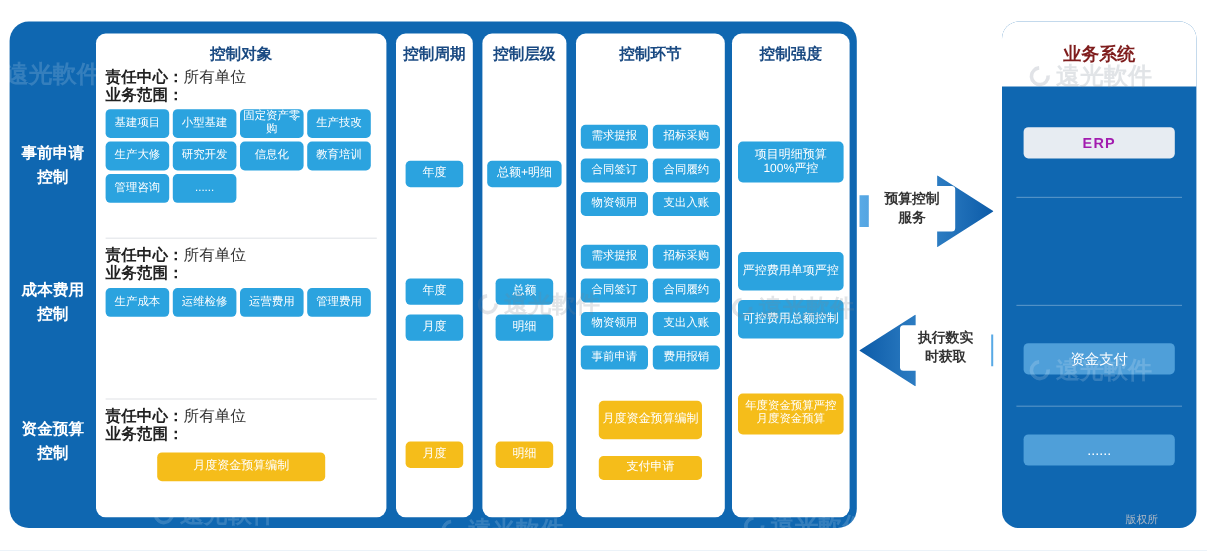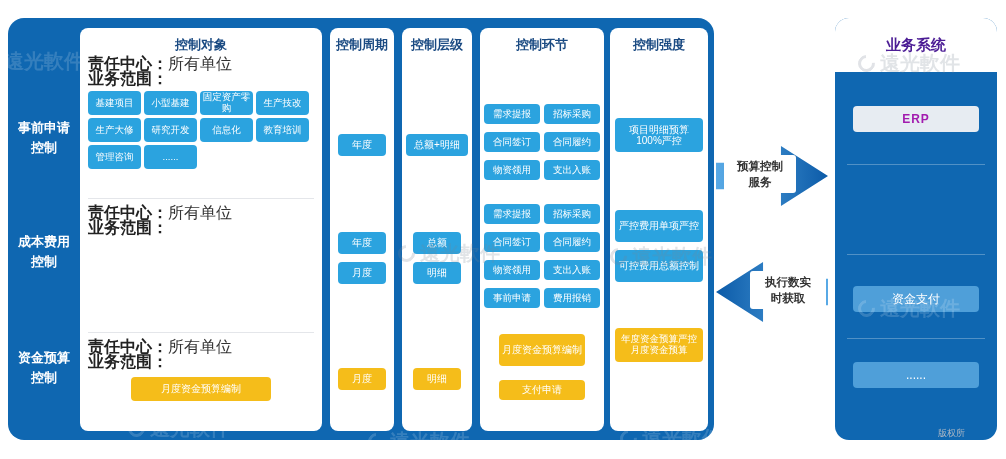--- a/index.html
+++ b/index.html
@@ -10,21 +10,21 @@
                 background:#0f67b1; border-radius:16px; }
   .row-label { position:absolute; left:0; width:72px; text-align:center; color:#fff;
                font-weight:bold; font-size:13px; line-height:20px; }
 
   .col { position:absolute; top:10px; height:403px; background:#fff; border-radius:8px; }
   .col-title { position:absolute; top:8px; left:0; right:0; text-align:center;
                color:#1a4a82; font-weight:bold; font-size:13px; }
 
   .obj-sec { position:absolute; left:8px; right:8px; }
   .sec-divider { border-top:1px solid #e4e6ea; }
-  .meta-line { font-size:16px; color:#333; line-height:15px; }
+  .meta-line { font-size:13px; color:#333; line-height:15px; }
   .meta-bold { font-weight:bold; color:#222; }
 
   .pill { background:#2ba3df; color:#fff; border-radius:4px; display:flex;
           align-items:center; justify-content:center; text-align:center; line-height:1.12; }
   .pill.yellow { background:#f5bd1a; }
   .pill-grid { display:flex; flex-wrap:wrap; gap:3px; margin-top:5px; }
   .pill-grid .pill { flex:0 0 53px; height:24px; font-size:9.5px; padding:1px 2px; }
   .notes-row { display:flex; gap:3px; margin-top:3px; }
   .note { flex:0 0 53px; font-size:9px; color:#333; line-height:11px; }
   .abs-pill { position:absolute; font-size:10px; padding:1px 3px; }
@@ -36,21 +36,21 @@
   .arrow-left .arrow-shape { background:linear-gradient(270deg,#59aae6,#0c5ba8);
       clip-path:polygon(100% 28%,42% 28%,42% 0,0 50%,42% 100%,42% 72%,100% 72%); }
   .arrow-label { position:absolute; background:#fff; color:#333; font-size:11.5px;
                  font-weight:bold; text-align:center; line-height:16px; padding:3px 4px;
                  border-radius:3px; }
 
   .right-panel { position:absolute; left:835px; top:18px; width:162px; height:422px;
                  background:#0f67b1; border-radius:14px; }
   .rp-header { position:absolute; top:0; left:0; right:0; height:54px; background:#fff;
                border-radius:14px 14px 0 0; display:flex; align-items:center;
-               justify-content:center; color:#4c1d95; font-weight:bold; font-size:15px; }
+               justify-content:center; color:#7f1d1d; font-weight:bold; font-size:15px; }
   .rp-btn { position:absolute; left:18px; width:126px; height:26px; border-radius:4px;
             display:flex; align-items:center; justify-content:center; font-size:12px; }
   .rp-btn.light { background:#e7ecf2; color:#a21caf; font-weight:bold; letter-spacing:1px; }
   .rp-btn.blue { background:#4f9fd9; color:#fff; }
   .rp-sep { position:absolute; left:12px; right:12px; height:1px; background:rgba(255,255,255,0.28); }
 
   .wm { position:absolute; display:flex; align-items:center; gap:5px; font-size:20px;
         font-weight:bold; pointer-events:none; white-space:nowrap; z-index:30; }
   .wm-logo { width:17px; height:17px; border-radius:50%; border:3px solid currentColor;
              border-top-color:transparent; transform:rotate(40deg); display:inline-block; }
@@ -98,20 +98,26 @@
           <div class="pill">管理咨询</div>
           <div class="pill">......</div>
         </div>
       </div>
 
       <div class="obj-sec sec-divider" style="top:170px;height:134px;padding-top:6px">
         <div class="meta-line">
           <span class="meta-bold">责任中心：</span><span>所有单位</span>
         </div>
         <div class="meta-line meta-bold">业务范围：</div>
+        <div class="pill-grid">
+          <div class="pill">生产成本</div>
+          <div class="pill">运维检修</div>
+          <div class="pill">运营费用</div>
+          <div class="pill">管理费用</div>
+        </div>
       </div>
 
       <div class="obj-sec sec-divider" style="top:304px;height:96px;padding-top:6px">
         <div class="meta-line">
           <span class="meta-bold">责任中心：</span><span>所有单位</span>
         </div>
         <div class="meta-line meta-bold">业务范围：</div>
         <div class="pill yellow" style="width:140px;height:24px;margin:8px auto 0;font-size:10px">月度资金预算编制</div>
       </div>
     </div>

